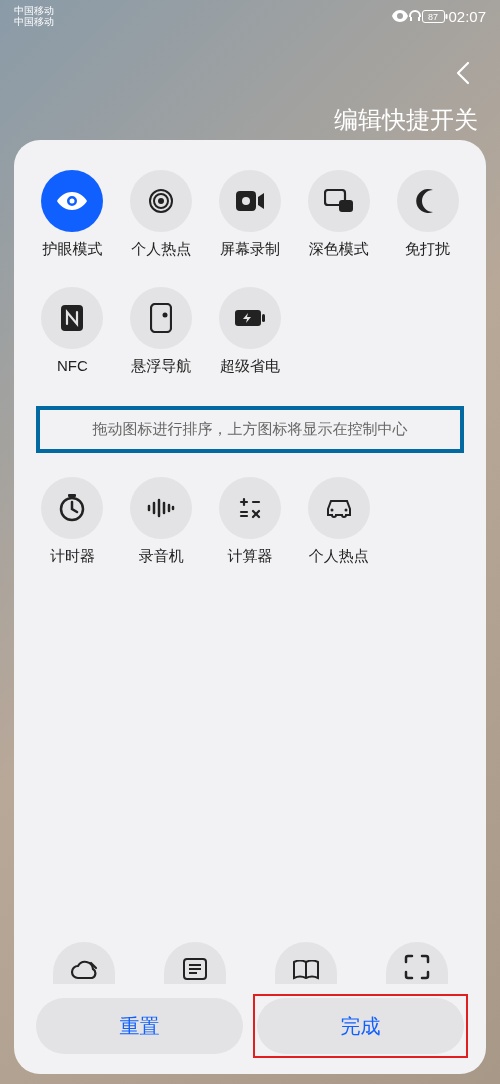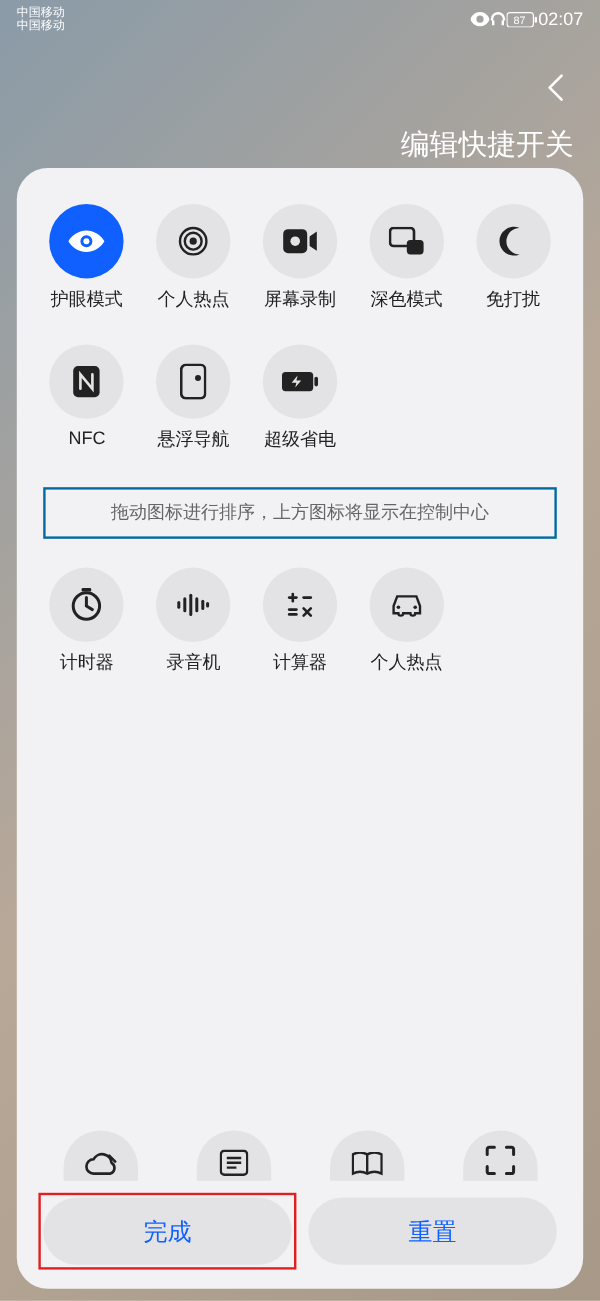--- a/index.html
+++ b/index.html
@@ -67,21 +67,21 @@
     justify-content:center;
     color:#333;
   }
   .tile.active .tile-icon {
     background:#1060ff;
     color:#fff;
   }
   .tile-label { font-size:15px; color:#222; }
   .hint-box {
     margin: 30px 14px 24px;
-    border: 2px solid #0369a1;
+    border: 4px solid #0369a1;
     padding: 10px 8px;
     text-align:center;
     font-size:15px;
     color:#666;
     background:#f2f2f4;
   }
   .peek-row {
     display:grid;
     grid-template-columns:repeat(4,1fr);
     padding:0 6px;
@@ -329,19 +329,19 @@
             <path d="M2 8V4a2 2 0 012-2h4"></path>
             <path d="M18 2h4a2 2 0 012 2v4"></path>
             <path d="M24 18v4a2 2 0 01-2 2h-4"></path>
             <path d="M8 24H4a2 2 0 01-2-2v-4"></path>
           </svg>
         </div>
       </div>
     </div>
 
   <div class="button-row">
+    <div class="btn">重置</div>
     <div class="btn done-wrap">
       <span>完成</span>
       <div class="done-highlight"></div>
     </div>
-    <div class="btn">重置</div>
   </div>
 </div>
 
 </body></html>

